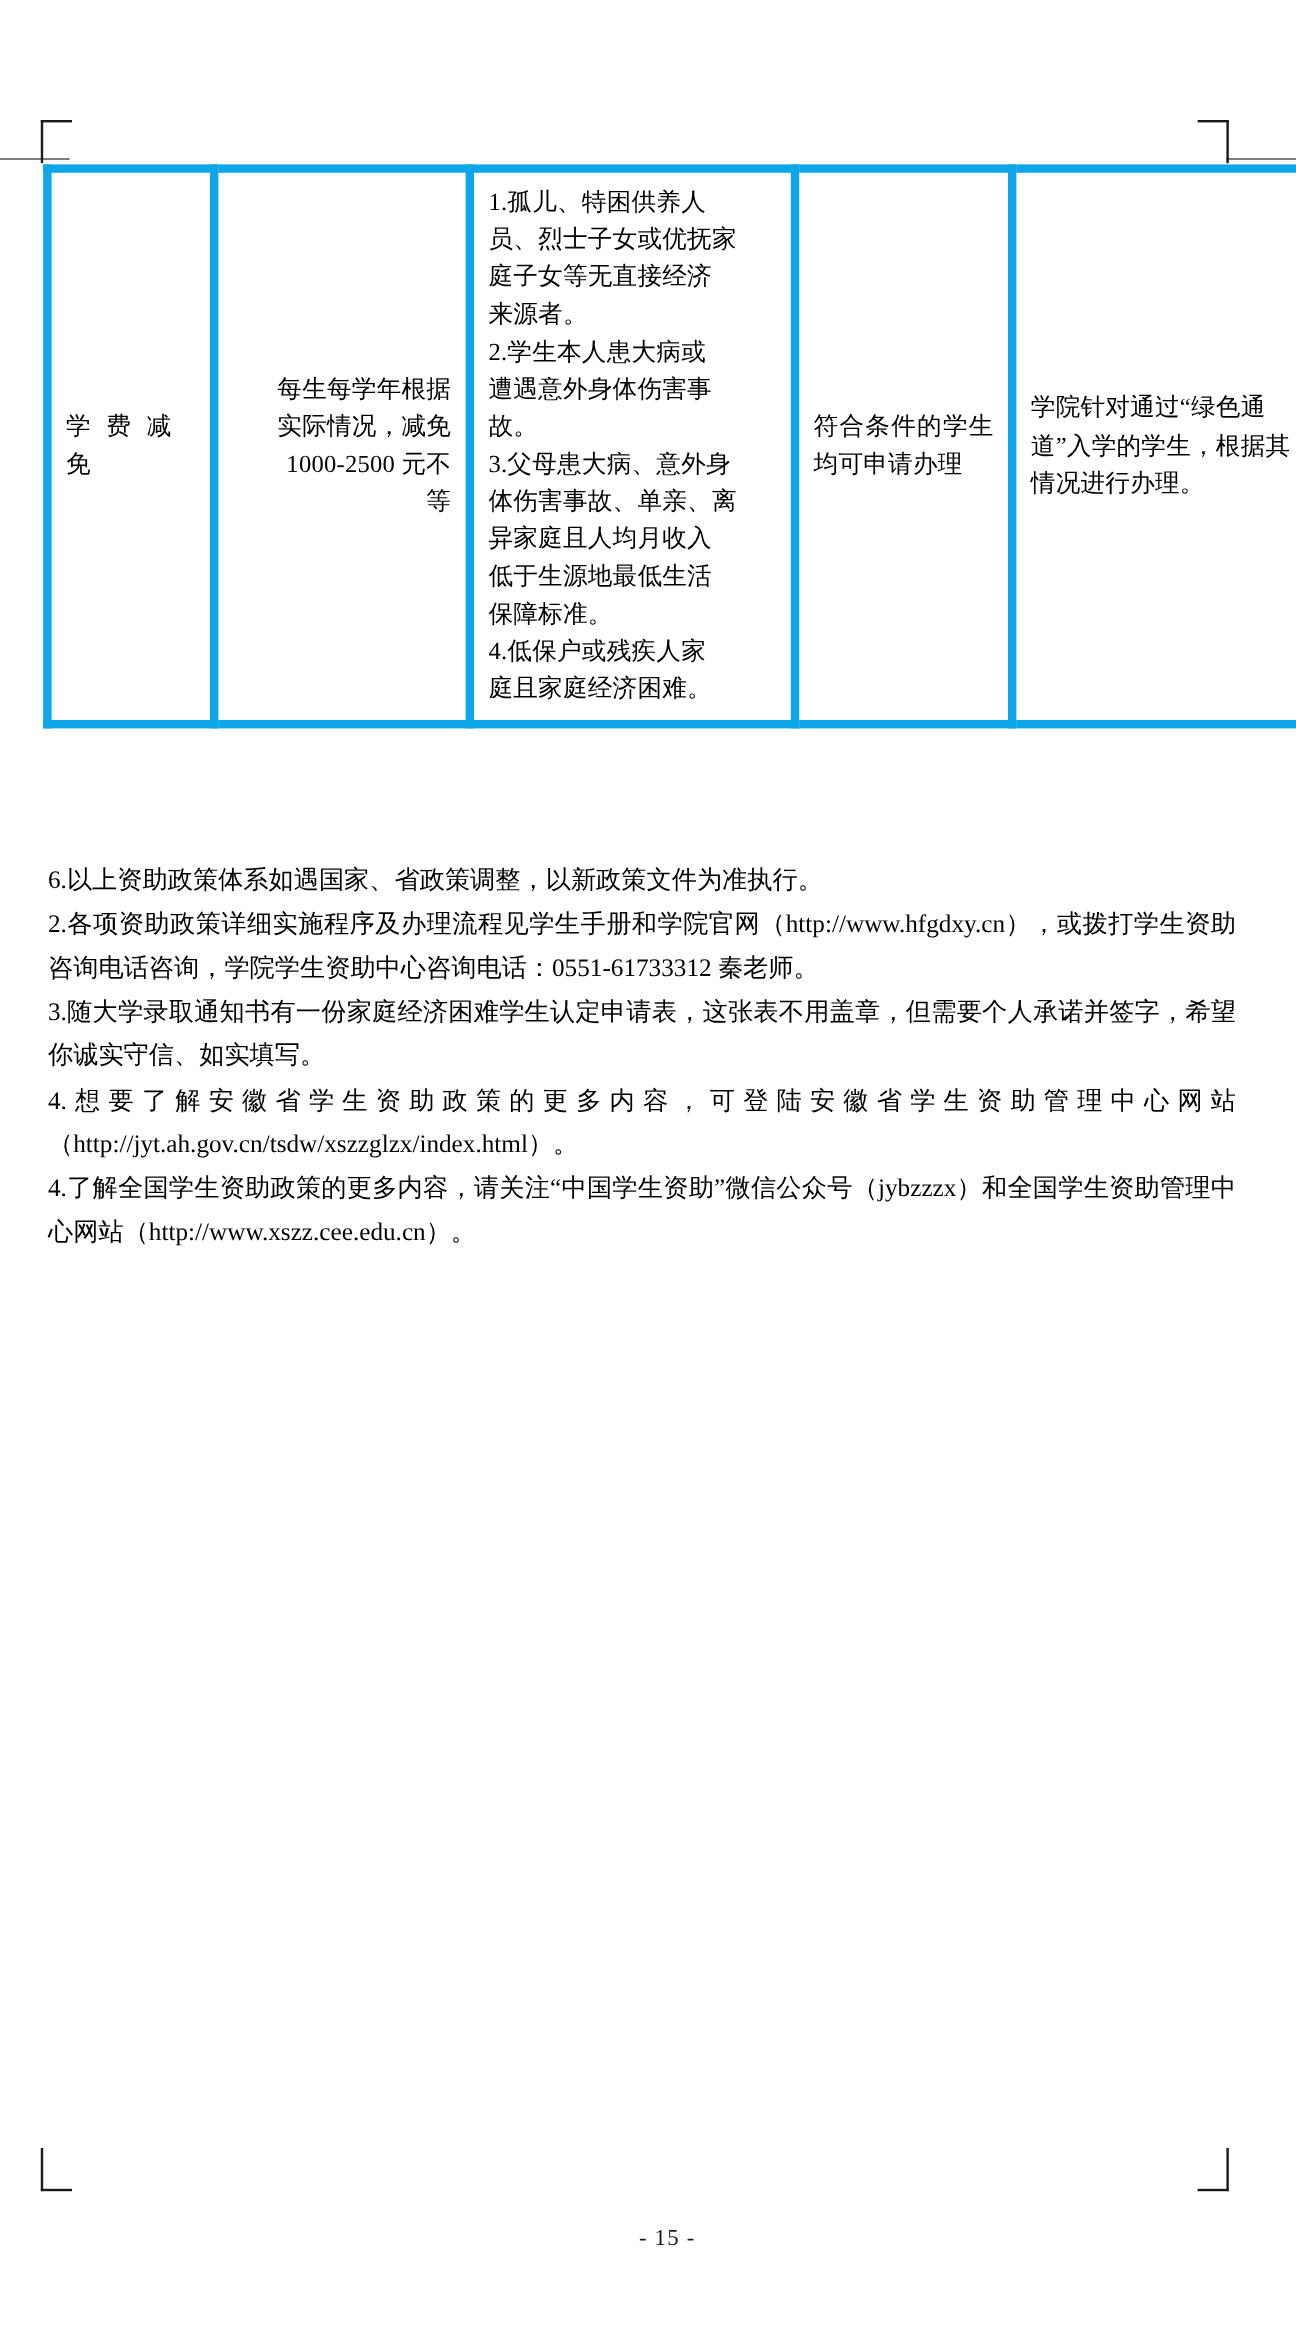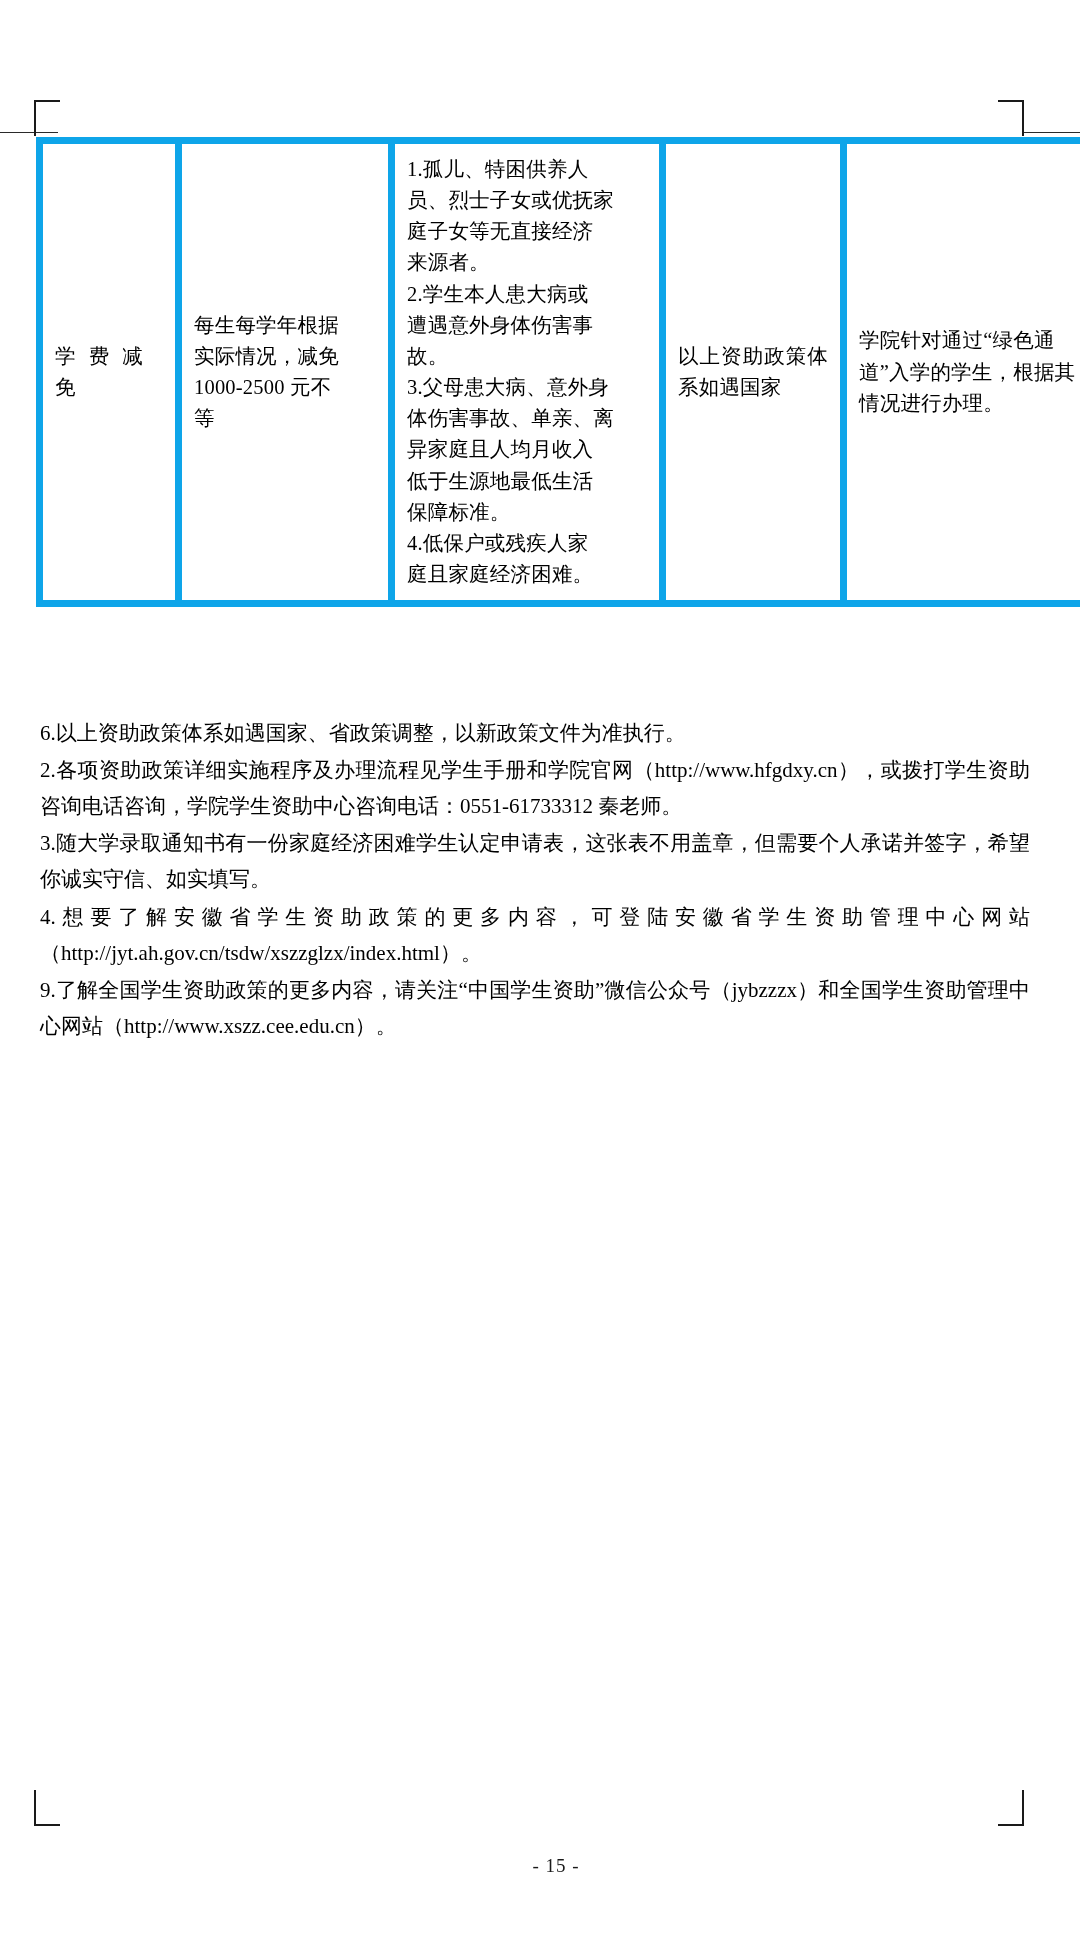--- a/index.html
+++ b/index.html
@@ -62,21 +62,21 @@
   }
   .tbl td {
     border: 7px solid #0ea5e9;
     vertical-align: middle;
     padding: 10px 12px;
     font-size: 20.5px;
     line-height: 1.52;
     letter-spacing: 0.2px;
   }
   .c1 { width: 108px; text-align: left; }
-  .c2 { width: 182px; text-align: left; }
+  .c2 { width: 182px; text-align: right; }
   .c3 { width: 240px; text-align: left; }
   .c4 { width: 150px; text-align: justify; text-align-last: left; }
   .c5 { width: 316px; text-align: left; }
 
   .c1 .cellline { letter-spacing: 4px; }
   .c4 .inner { text-align: justify; }
 
   .cellline { display: block; white-space: pre-wrap; }
 
   
@@ -145,33 +145,33 @@
 遭遇意外身体伤害事
 故。
 3.父母患大病、意外身
 体伤害事故、单亲、离
 异家庭且人均月收入
 低于生源地最低生活
 保障标准。
 4.低保户或残疾人家
 庭且家庭经济困难。</span>
           </td>
-      <td class="c4"><span class="inner">以上资助政策体系如遇国家</span></td>
+      <td class="c4"><span class="inner">符合条件的学生均可申请办理</span></td>
       <td class="c5">
             <span class="cellline">学院针对通过“绿色通
 道”入学的学生，根据其
 情况进行办理。</span>
           </td>
     </tr>
   </tbody>
     </table>
 
   <div class="notes">
     <p>6.以上资助政策体系如遇国家、省政策调整，以新政策文件为准执行。</p>
     <p>2.各项资助政策详细实施程序及办理流程见学生手册和学院官网（http://www.hfgdxy.cn），或拨打学生资助咨询电话咨询，学院学生资助中心咨询电话：0551-61733312  秦老师。</p>
     <p>3.随大学录取通知书有一份家庭经济困难学生认定申请表，这张表不用盖章，但需要个人承诺并签字，希望你诚实守信、如实填写。</p>
     <p>4.想要了解安徽省学生资助政策的更多内容，可登陆安徽省学生资助管理中心网站（http://jyt.ah.gov.cn/tsdw/xszzglzx/index.html）。</p>
-    <p>9.了解全国学生资助政策的更多内容，请关注“中国学生资助”微信公众号（jybzzzx）和全国学生资助管理中心网站（http://www.xszz.cee.edu.cn）。</p>
+    <p>4.了解全国学生资助政策的更多内容，请关注“中国学生资助”微信公众号（jybzzzx）和全国学生资助管理中心网站（http://www.xszz.cee.edu.cn）。</p>
   </div>
 
   <div class="footer">- 15 -</div>
 
 </div>
 
 </body></html>

